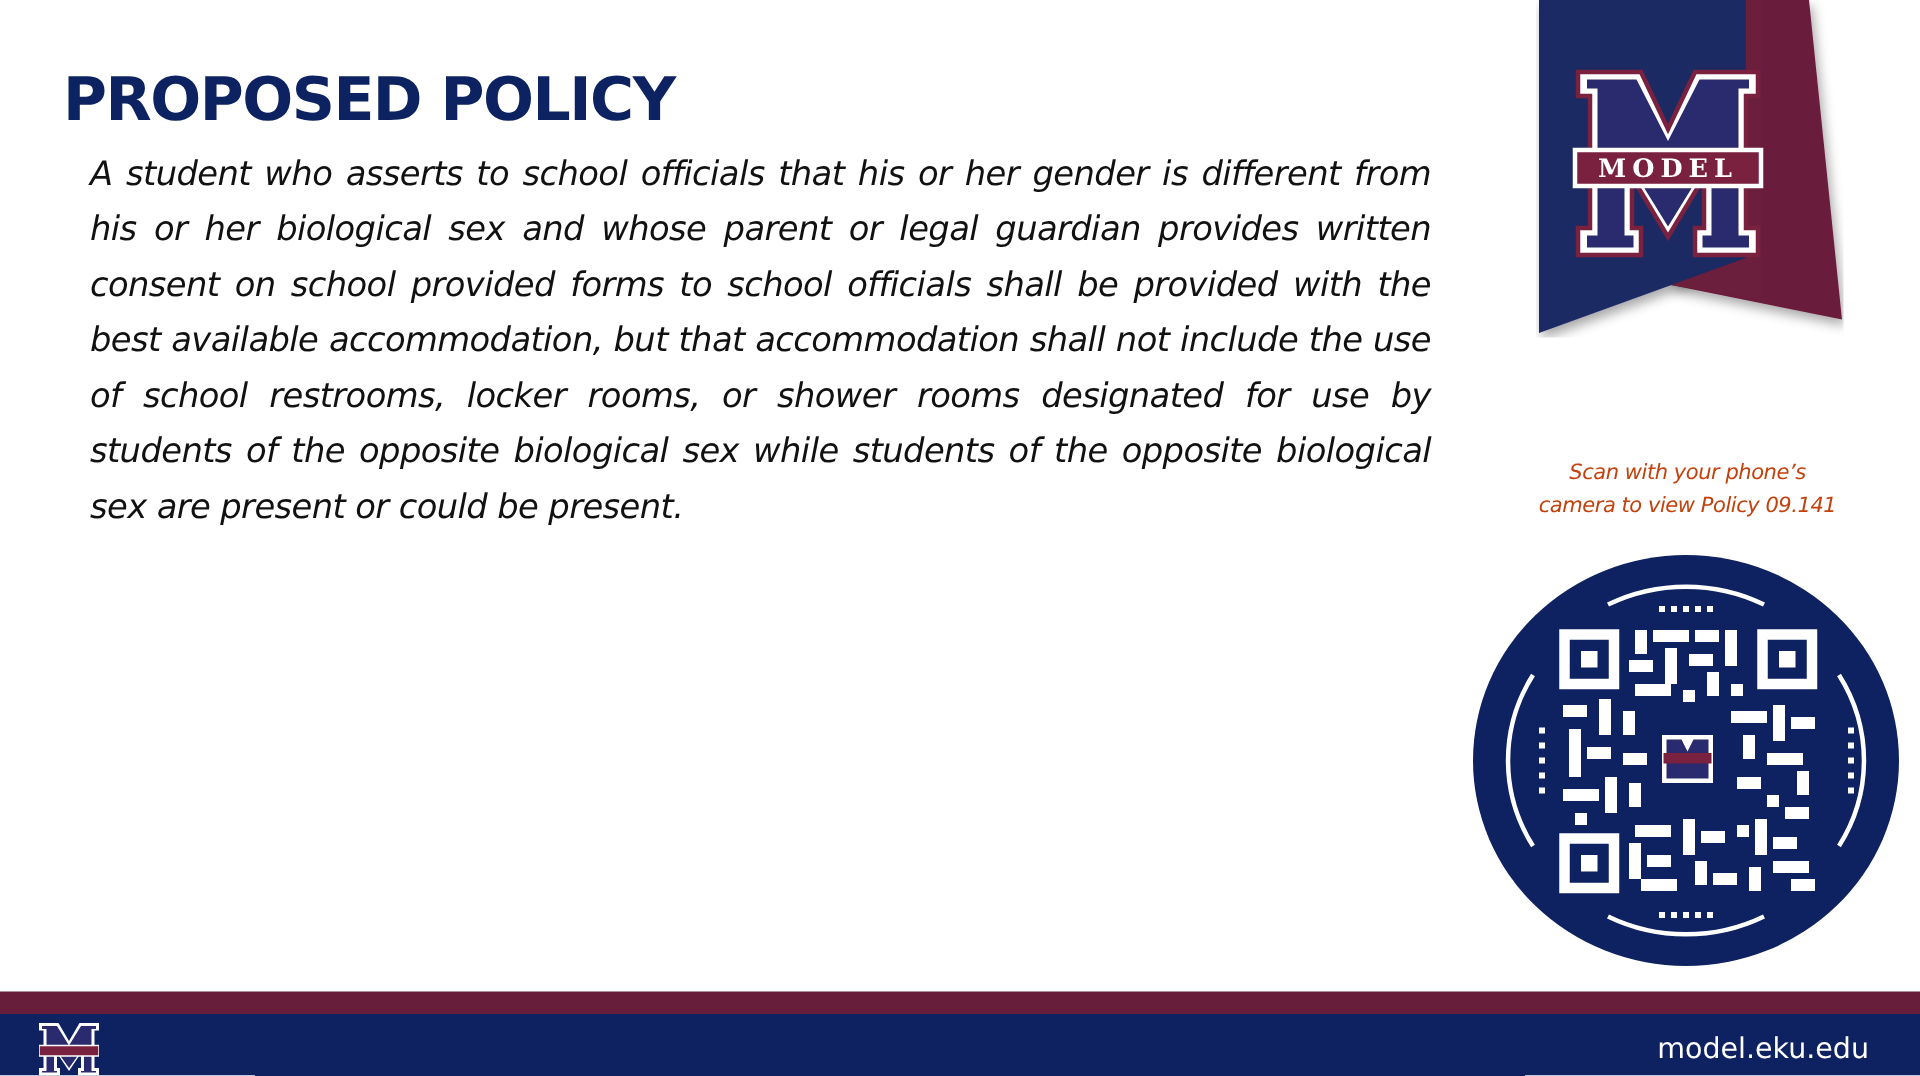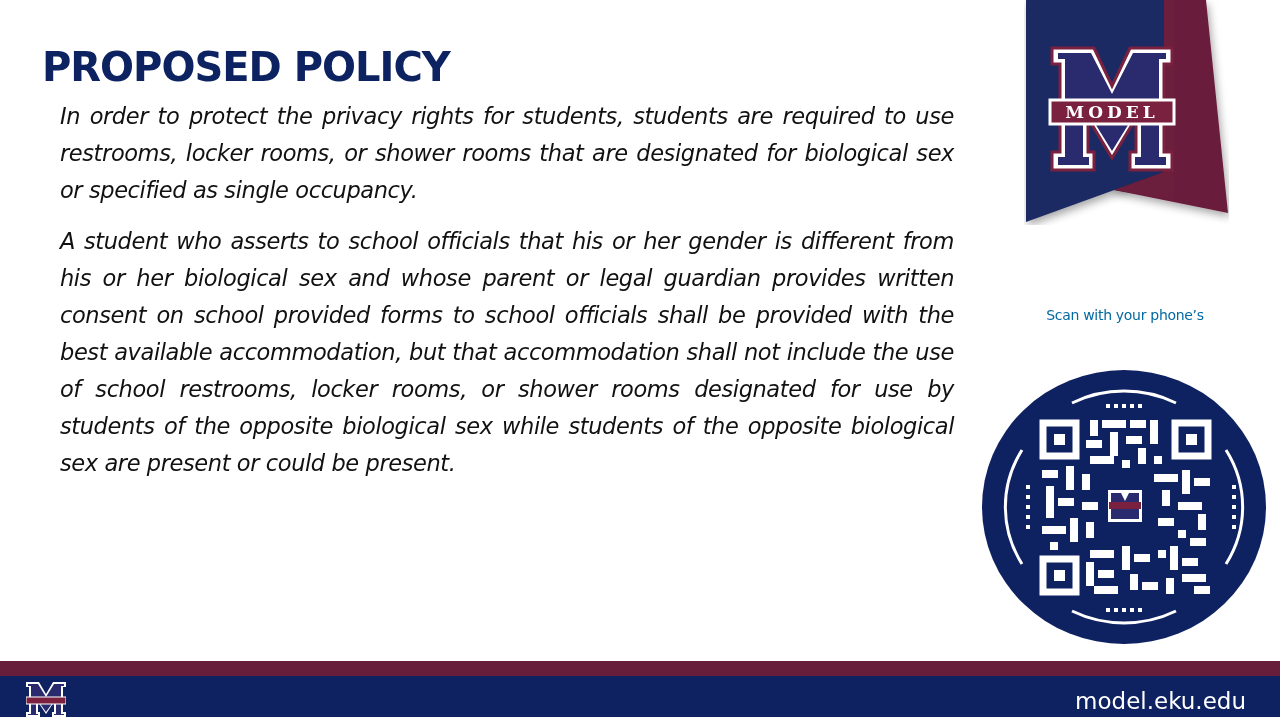--- a/index.html
+++ b/index.html
@@ -1,34 +1,33 @@
 <!DOCTYPE html>
 <html><head>
 <meta charset="utf-8">
 <style>
   html, body { margin:0; padding:0; }
   body { width:1280px; height:717px; position:relative; overflow:hidden; background:#ffffff; font-family:"Liberation Sans", sans-serif; }
   .title { position:absolute; left:42px; top:38px; margin:0; font-family:"DejaVu Sans", sans-serif; font-weight:bold; font-size:40px; letter-spacing:-1px; color:#0d2260; line-height:58px; }
   .body-text { position:absolute; left:60px; top:98px; width:894px; }
   .para { margin:0 0 14px 0; font-family:"DejaVu Sans", sans-serif; font-style:italic; font-size:22.5px; line-height:37px; color:#111111; text-align:justify; letter-spacing:-0.4px; }
   .banner { position:absolute; left:1024px; top:0; width:205px; height:225px; }
-  .qr-caption { position:absolute; left:985px; top:304px; width:280px; text-align:center; font-family:"DejaVu Sans", sans-serif; font-size:14px; line-height:22px; color:#0369a1; letter-spacing:-0.3px; }
+  .qr-caption { position:absolute; left:985px; top:304px; width:280px; text-align:center; font-family:"DejaVu Sans", sans-serif; font-style:italic; font-size:14px; line-height:22px; color:#c2410c; letter-spacing:-0.3px; }
   .qr-wrap { position:absolute; left:982px; top:370px; width:285px; height:275px; }
   .footer-maroon { position:absolute; left:0; top:661px; width:1280px; height:15px; background:#661e3a; }
   .footer-navy { position:absolute; left:0; top:676px; width:1280px; height:41px; background:#0e2160; }
-  .footer-url { position:absolute; right:34px; top:688px; font-family:"DejaVu Sans", sans-serif; font-size:23px; color:#ffffff; }
+  .footer-url { position:absolute; right:34px; top:688px; font-family:"DejaVu Sans", sans-serif; font-size:19px; color:#ffffff; }
   .footer-logo { position:absolute; left:26px; top:682px; width:40px; height:35px; }
 </style>
 </head>
 <body>
 
 <h1 class="title">PROPOSED POLICY</h1>
 
 <div class="body-text">
-  <p class="para">In order to protect the privacy rights for students, students are required to use restrooms, locker rooms, or shower rooms that are designated for biological sex or specified as single occupancy.</p>
   <p class="para">A student who asserts to school officials that his or her gender is different from his or her biological sex and whose parent or legal guardian provides written consent on school provided forms to school officials shall be provided with the best available accommodation, but that accommodation shall not include the use of school restrooms, locker rooms, or shower rooms designated for use by students of the opposite biological sex while students of the opposite biological sex are present or could be present.</p>
 </div>
 
 <svg class="banner" viewBox="0 0 205 225">
   <defs>
     <filter id="sh" x="-10%" y="-10%" width="130%" height="130%">
       <feDropShadow dx="2" dy="4" stdDeviation="4" flood-color="#000" flood-opacity="0.35"></feDropShadow>
     </filter>
   </defs>
   <polygon points="140,0 182,0 204,213 90,190" fill="#6b1f3d" filter="url(#sh)"></polygon>
@@ -38,20 +37,21 @@
   <g transform="translate(28,48)">
     <polygon points="0,0 42,0 60,38 78,0 120,0 120,16 112,16 112,104 120,104 120,122 78,122 78,104 84,104 84,70 60,110 36,70 36,104 42,104 42,122 0,122 0,104 8,104 8,16 0,16" fill="#ffffff" stroke="#7a2140" stroke-width="3"></polygon>
     <polygon points="6,5 39,5 60,46 81,5 114,5 114,11 107,11 107,109 114,109 114,117 83,117 83,109 89,109 89,56 60,103 31,56 31,109 37,109 37,117 6,117 6,109 13,109 13,11 6,11" fill="#2a2a6e"></polygon>
     <rect x="-2" y="52" width="124" height="24" fill="#7a2140" stroke="#ffffff" stroke-width="3"></rect>
     <text x="60" y="70" text-anchor="middle" font-family="DejaVu Serif, serif" font-weight="bold" font-size="17" fill="#ffffff" letter-spacing="4">MODEL</text>
   </g>
 </svg>
 
 <div class="qr-caption">
   <div>Scan with your phone’s</div>
+  <div>camera to view Policy 09.141</div>
 </div>
 
 <svg class="qr-wrap" viewBox="0 0 285 275">
   <ellipse cx="142" cy="137" rx="142" ry="137" fill="#0e2160"></ellipse>
 
   <path d="M90,33 A115,110 0 0 1 194,33" stroke="#fff" stroke-width="3" fill="none"></path>
   <path d="M90,241 A115,110 0 0 0 194,241" stroke="#fff" stroke-width="3" fill="none"></path>
   <path d="M40,80 A115,110 0 0 0 40,194" stroke="#fff" stroke-width="3" fill="none"></path>
   <path d="M244,80 A115,110 0 0 1 244,194" stroke="#fff" stroke-width="3" fill="none"></path>
 

